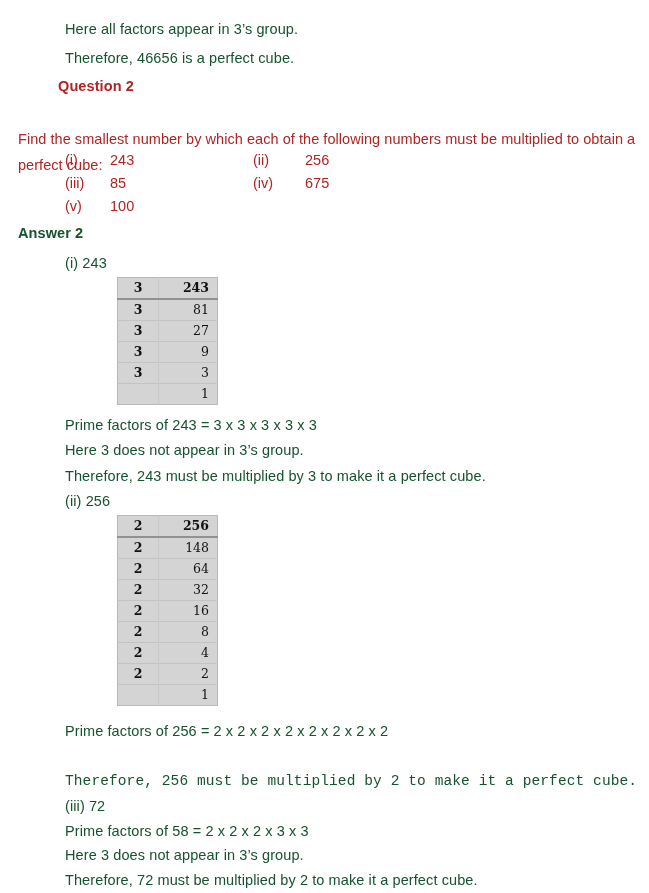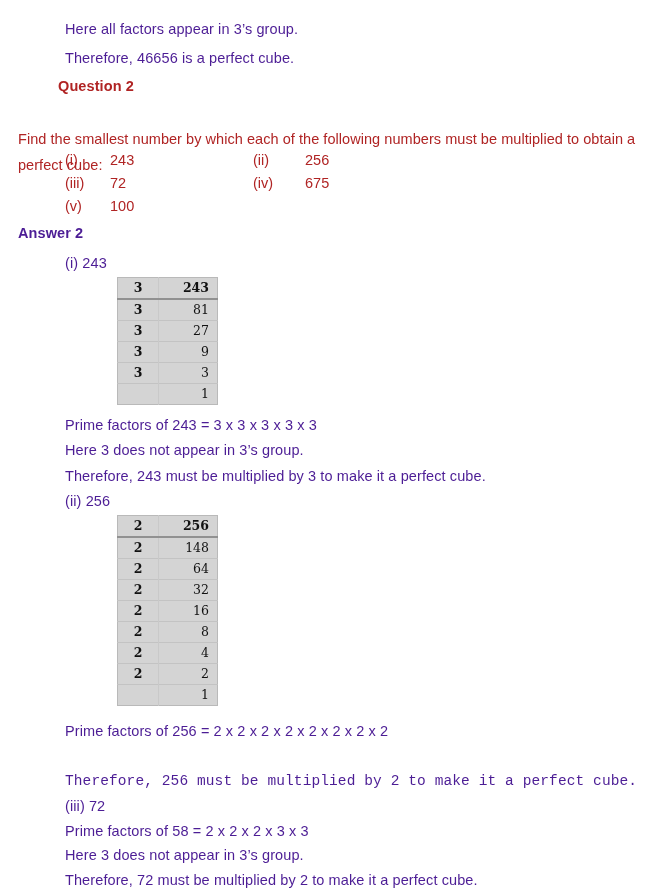--- a/index.html
+++ b/index.html
@@ -25,21 +25,21 @@
   
   .line {
     position: absolute;
     font-size: 14.5px;
     line-height: 18px;
     white-space: nowrap;
     letter-spacing: 0.1px;
   }
   .indent { left: 65px; }
 
-  .black { color: #4c1d95; text-align: center; }
+  .black { color: #14532d; text-align: center; }
 
   .q-head {
     position: absolute;
     left: 18px;
     font-size: 14.5px;
     font-weight: bold;
     line-height: 18px;
     letter-spacing: 0.1px;
   }
   .q-body {
@@ -107,21 +107,21 @@
 
   <div class="q-head" style="top: 77px; color: rgb(176, 36, 36); margin-left: 40px;">Question 2</div>
   <div class="q-body" style="top: 99px; color: rgb(176, 36, 36); margin-top: 27px;">Find the smallest number by which each of the following numbers must be multiplied to obtain a perfect cube:</div>
 
   <div class="opt" style="top: 151px; left: 65px; color: rgb(176, 36, 36);">(i)</div>
   <div class="opt" style="top: 151px; left: 110px; color: rgb(176, 36, 36);">243</div>
   <div class="opt" style="top: 151px; left: 253px; color: rgb(176, 36, 36);">(ii)</div>
   <div class="opt" style="top: 151px; left: 305px; color: rgb(176, 36, 36);">256</div>
 
   <div class="opt" style="top: 174px; left: 65px; color: rgb(176, 36, 36);">(iii)</div>
-  <div class="opt" style="top: 174px; left: 110px; color: rgb(176, 36, 36);">72</div>
+  <div class="opt" style="top: 174px; left: 110px; color: rgb(176, 36, 36);">85</div>
   <div class="opt" style="top: 174px; left: 253px; color: rgb(176, 36, 36);">(iv)</div>
   <div class="opt" style="top: 174px; left: 305px; color: rgb(176, 36, 36);">675</div>
 
   <div class="opt" style="top: 197px; left: 65px; color: rgb(176, 36, 36);">(v)</div>
   <div class="opt" style="top: 197px; left: 110px; color: rgb(176, 36, 36);">100</div>
 
   <div class="q-head black" style="top:224px;">Answer 2</div>
 
   <div class="line indent black" style="top:254px;">(i) 243</div>
 

